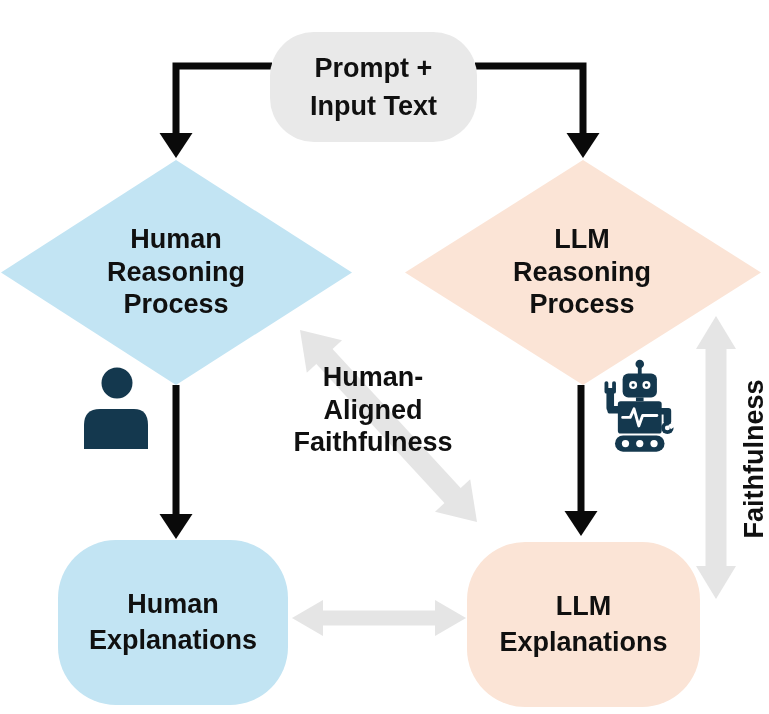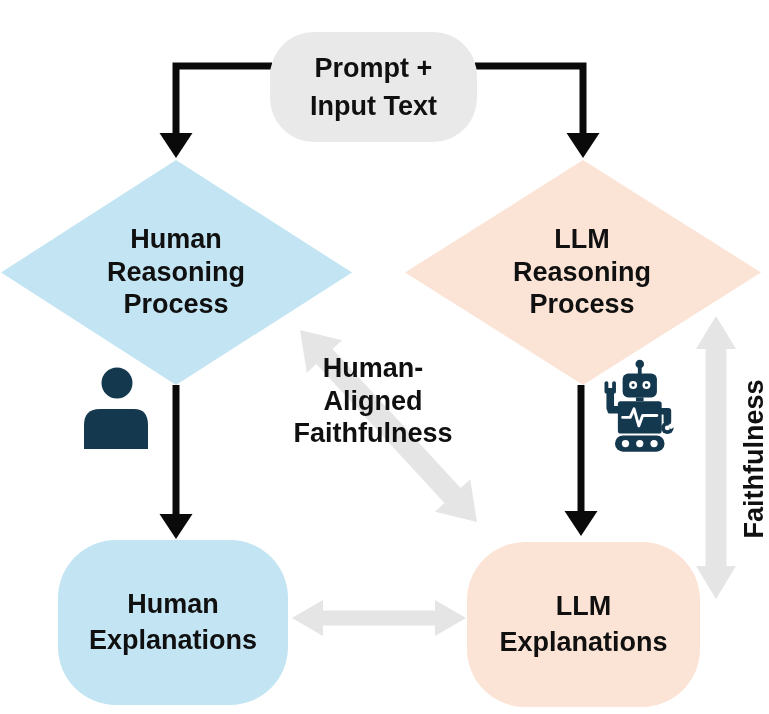--- a/index.html
+++ b/index.html
@@ -19,21 +19,21 @@
   .prompt-box   { left:270px; top:12px;  width:207px; height:110px;
                   background:#e9e9e9; border-radius:44px; line-height:1.42;margin-top:20px; }
   .human-expl-box { left:58px;  top:540px; width:230px; height:165px;
                   background:#c2e4f3; border-radius:58px; line-height:1.3; }
   .llm-expl-box { left:467px; top:542px; width:233px; height:165px;
                   background:#fbe4d6; border-radius:58px; line-height:1.3; }
 
   
   .human-reasoning-label { left:46px;  top:212px; width:260px; height:120px; }
   .llm-reasoning-label   { left:452px; top:212px; width:260px; height:120px; }
-  .haf-label             { left:253px; top:344px; width:240px; height:114px; }
+  .haf-label             { left:253px; top:353px; width:240px; height:114px; }
   .plausibility-label    { left:278px; top:562px; width:200px; height:42px; }
   .faithfulness-label    { left:604px; top:441px; width:300px; height:36px;
                            transform:rotate(-90deg); }
 
   .icon { position:absolute; }
   .person-icon { left:83px;  top:364px; width:66px; height:85px; }
   .robot-icon  { left:595px; top:357px; width:80px; height:97px; }
 
   .gray-arrow   { fill:#e5e5e5; }
   .gray-shaft   { stroke:#e5e5e5; }

